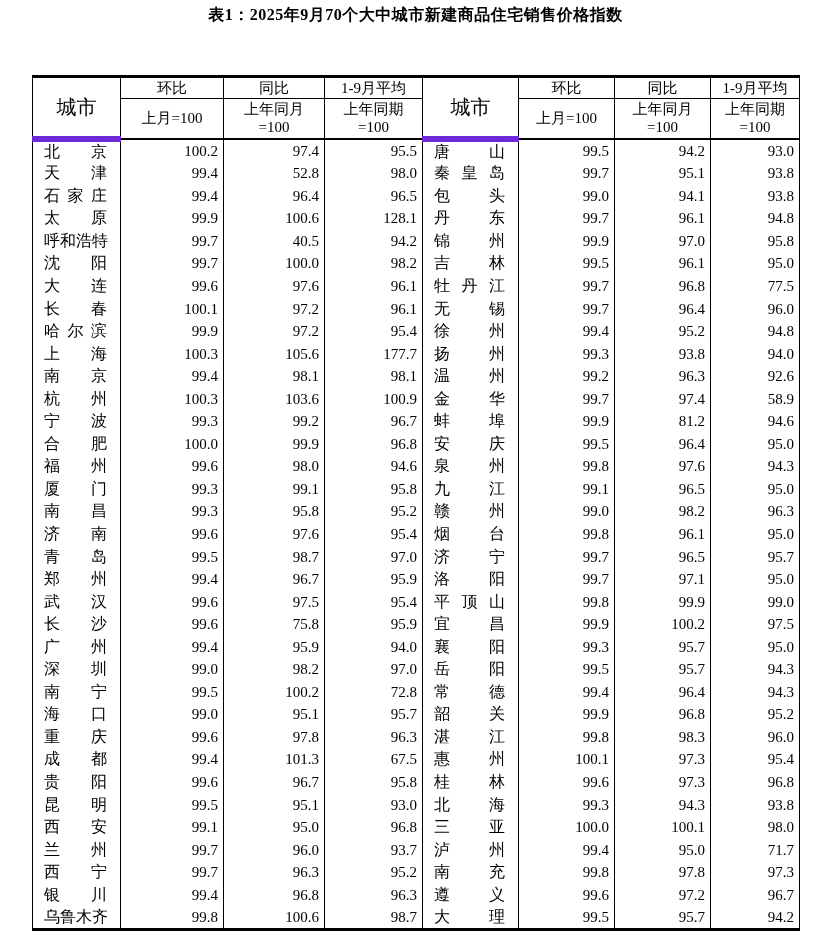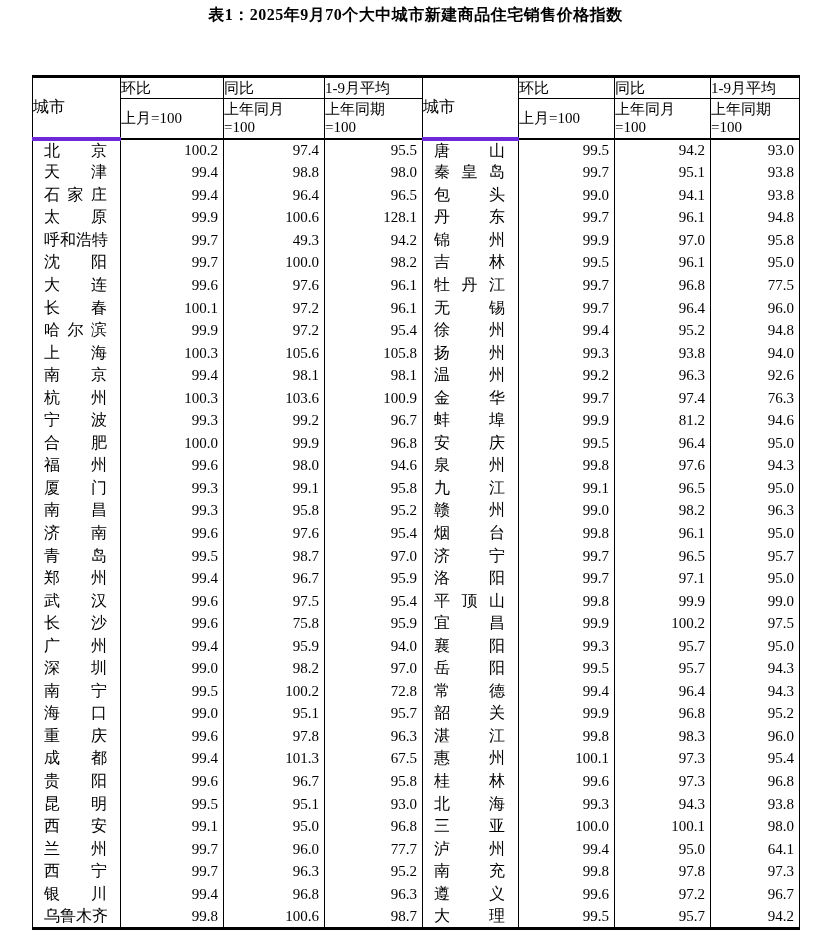--- a/index.html
+++ b/index.html
@@ -17,26 +17,26 @@
   table.price-table {
     position:absolute; left:32px; top:75px; width:767px;
     border-collapse:collapse; table-layout:fixed;
     border-top:3px solid #000; border-bottom:3px solid #000;
   }
   th, td {
     border-left:1px solid #000; border-right:1px solid #000;
     font-weight:normal; vertical-align:middle;
     overflow:hidden;
   }
-  thead th { font-size:15px; text-align:left; line-height:18px; }
+  thead th { font-size:15px; text-align:center; line-height:18px; }
   tr.head-top th { height:22px; }
   tr.head-sub th { height:40px; white-space:pre-line; }
   tr.head-top th.group-h { border-bottom:1px solid #000; }
   tr.head-sub th { border-bottom:2px solid #000; }
-  th.city-h { border-bottom:4px solid #6d28d9; font-size:16px; }
+  th.city-h { border-bottom:6px solid #6d28d9; font-size:20px; }
   tbody td { height:22.55px; font-size:15px; }
   td.num { text-align:right; padding-right:5px; }
   td.city { padding:0 13px 0 11px; font-size:16px; }
   .cjust { display:flex; justify-content:space-between; width:100%; }
   .cjust span:only-child { margin:0 auto; }
 </style>
 </head>
 <body>
 
 <div class="page-title">表1：2025年9月70个大中城市新建商品住宅销售价格指数</div>
@@ -98,21 +98,21 @@
         <td class="num">93.0</td>
       </tr>
       <tr>
         <td class="city">
           <span class="cjust">
             <span>天</span>
             <span>津</span>
           </span>
         </td>
         <td class="num">99.4</td>
-        <td class="num">98.8</td>
+        <td class="num">52.8</td>
         <td class="num">98.0</td>
         <td class="city">
           <span class="cjust">
             <span>秦</span>
             <span>皇</span>
             <span>岛</span>
           </span>
         </td>
         <td class="num">99.7</td>
         <td class="num">95.1</td>
@@ -162,21 +162,21 @@
       <tr>
         <td class="city">
           <span class="cjust">
             <span>呼</span>
             <span>和</span>
             <span>浩</span>
             <span>特</span>
           </span>
         </td>
         <td class="num">99.7</td>
-        <td class="num">49.3</td>
+        <td class="num">40.5</td>
         <td class="num">94.2</td>
         <td class="city">
           <span class="cjust">
             <span>锦</span>
             <span>州</span>
           </span>
         </td>
         <td class="num">99.9</td>
         <td class="num">97.0</td>
         <td class="num">95.8</td>
@@ -265,21 +265,21 @@
       </tr>
       <tr>
         <td class="city">
           <span class="cjust">
             <span>上</span>
             <span>海</span>
           </span>
         </td>
         <td class="num">100.3</td>
         <td class="num">105.6</td>
-        <td class="num">105.8</td>
+        <td class="num">177.7</td>
         <td class="city">
           <span class="cjust">
             <span>扬</span>
             <span>州</span>
           </span>
         </td>
         <td class="num">99.3</td>
         <td class="num">93.8</td>
         <td class="num">94.0</td>
       </tr>
@@ -314,21 +314,21 @@
         <td class="num">103.6</td>
         <td class="num">100.9</td>
         <td class="city">
           <span class="cjust">
             <span>金</span>
             <span>华</span>
           </span>
         </td>
         <td class="num">99.7</td>
         <td class="num">97.4</td>
-        <td class="num">76.3</td>
+        <td class="num">58.9</td>
       </tr>
       <tr>
         <td class="city">
           <span class="cjust">
             <span>宁</span>
             <span>波</span>
           </span>
         </td>
         <td class="num">99.3</td>
         <td class="num">99.2</td>
@@ -706,30 +706,30 @@
       </tr>
       <tr>
         <td class="city">
           <span class="cjust">
             <span>兰</span>
             <span>州</span>
           </span>
         </td>
         <td class="num">99.7</td>
         <td class="num">96.0</td>
-        <td class="num">77.7</td>
+        <td class="num">93.7</td>
         <td class="city">
           <span class="cjust">
             <span>泸</span>
             <span>州</span>
           </span>
         </td>
         <td class="num">99.4</td>
         <td class="num">95.0</td>
-        <td class="num">64.1</td>
+        <td class="num">71.7</td>
       </tr>
       <tr>
         <td class="city">
           <span class="cjust">
             <span>西</span>
             <span>宁</span>
           </span>
         </td>
         <td class="num">99.7</td>
         <td class="num">96.3</td>

